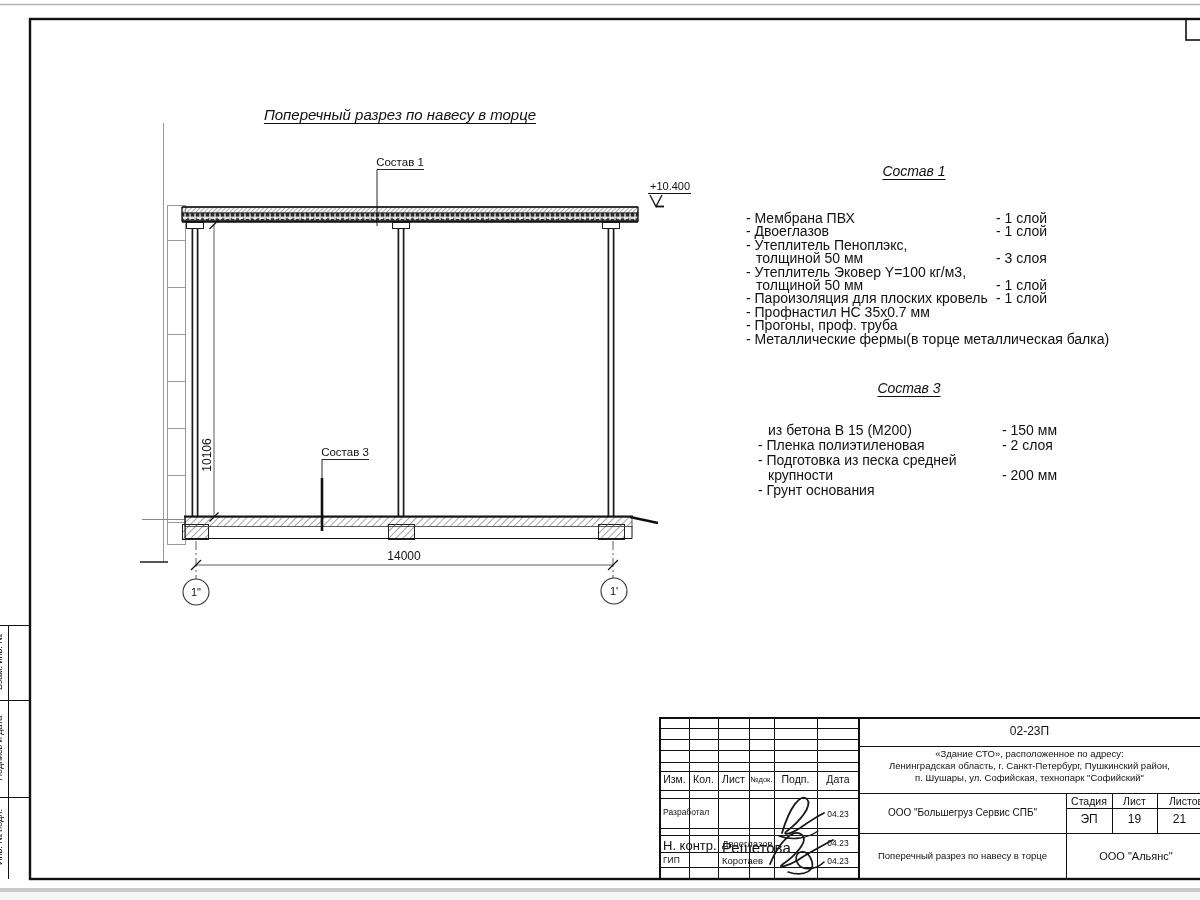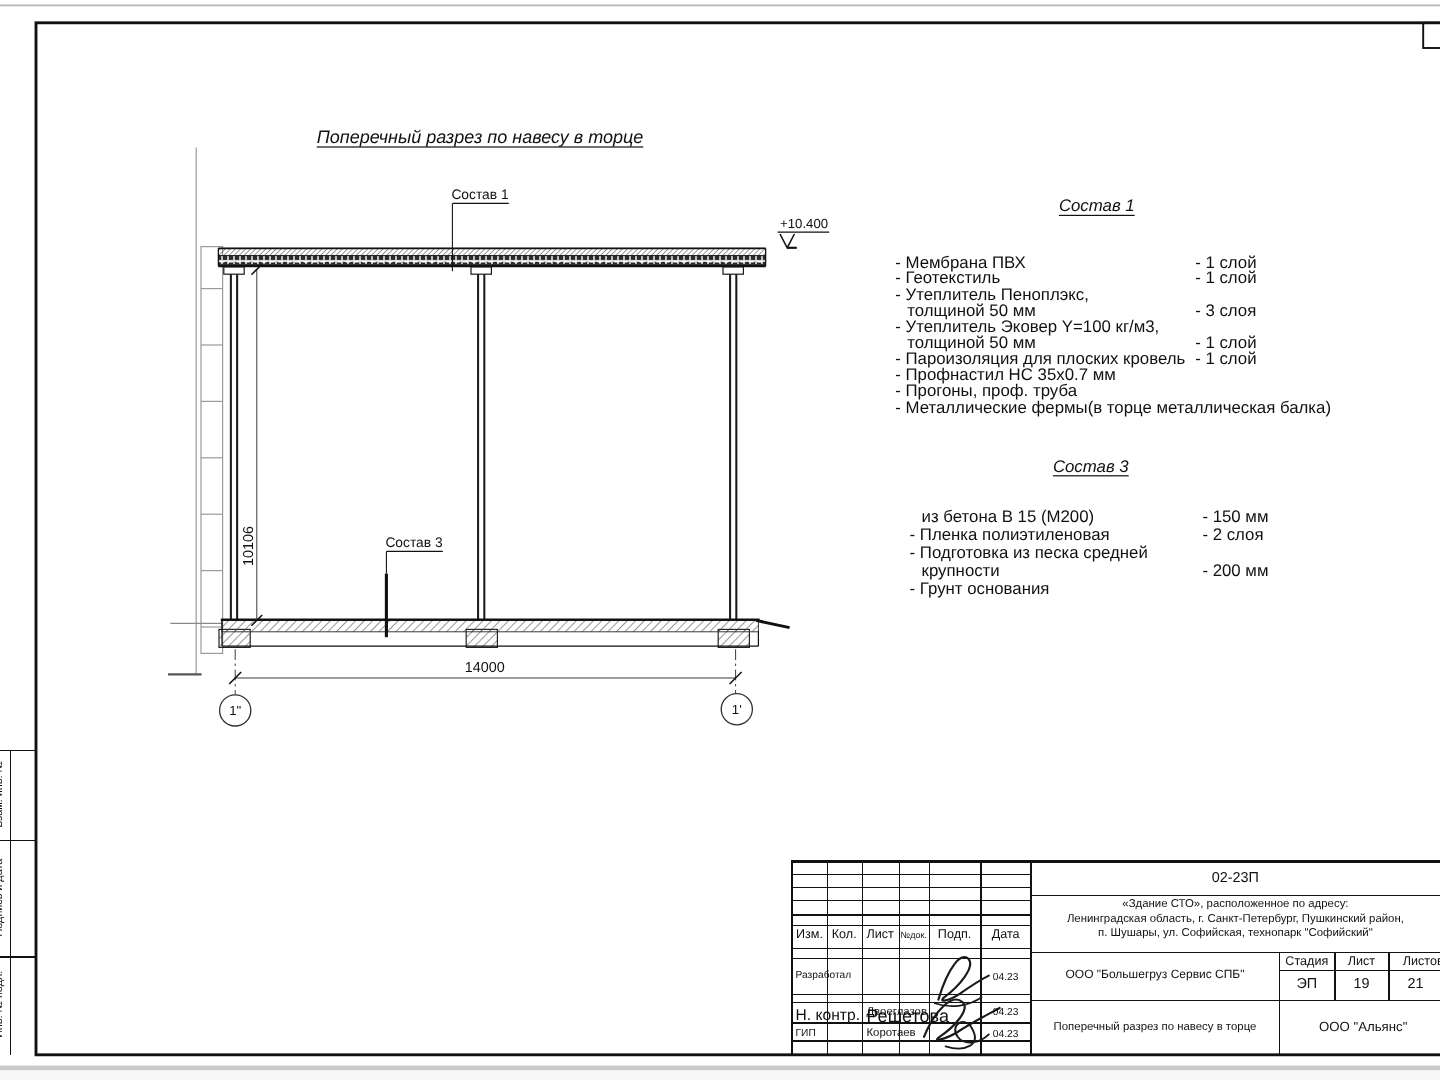--- a/index.html
+++ b/index.html
@@ -195,21 +195,21 @@
       <path d="M 770 864 C 780 840 794 828 802 835 C 809 841 795 856 783 864 C 776 869 788 866 798 860 C 810 852 822 846 833 840" stroke-width="1.8"></path>
       <path d="M 788 872 C 804 877 818 871 810 857 C 804 846 791 854 798 864 C 803 871 816 870 824 862" stroke-width="1.6"></path>
     </g>
   </svg>
 
   <div class="txt ctr ital und" style="left:150px;top:106px;width:500px;font-size:15px;">Поперечный разрез по навесу в торце</div>
 
   <div class="txt ctr ital und" style="left:814px;top:163px;width:200px;font-size:14px;">Состав 1</div>
   <div class="list s1" style="left:746px;top:210px;width:420px;">
     <div class="lrow"><span>- Мембрана ПВХ</span><span class="qty">- 1 слой</span></div>
-    <div class="lrow"><span>- Геотекстиль</span><span class="qty">- 1 слой</span></div>
+    <div class="lrow"><span>- Двоеглазов</span><span class="qty">- 1 слой</span></div>
     <div class="lrow"><span>- Утеплитель Пеноплэкс,</span><span class="qty"></span></div>
     <div class="lrow cont"><span>толщиной 50 мм</span><span class="qty">- 3 слоя</span></div>
     <div class="lrow"><span>- Утеплитель Эковер Y=100 кг/м3,</span><span class="qty"></span></div>
     <div class="lrow cont"><span>толщиной 50 мм</span><span class="qty">- 1 слой</span></div>
     <div class="lrow"><span>- Пароизоляция для плоских кровель</span><span class="qty">- 1 слой</span></div>
     <div class="lrow"><span>- Профнастил НС 35x0.7 мм</span><span class="qty"></span></div>
     <div class="lrow"><span>- Прогоны, проф. труба</span><span class="qty"></span></div>
     <div class="lrow"><span>- Металлические фермы(в торце металлическая балка)</span><span class="qty"></span></div>
   </div>
 

